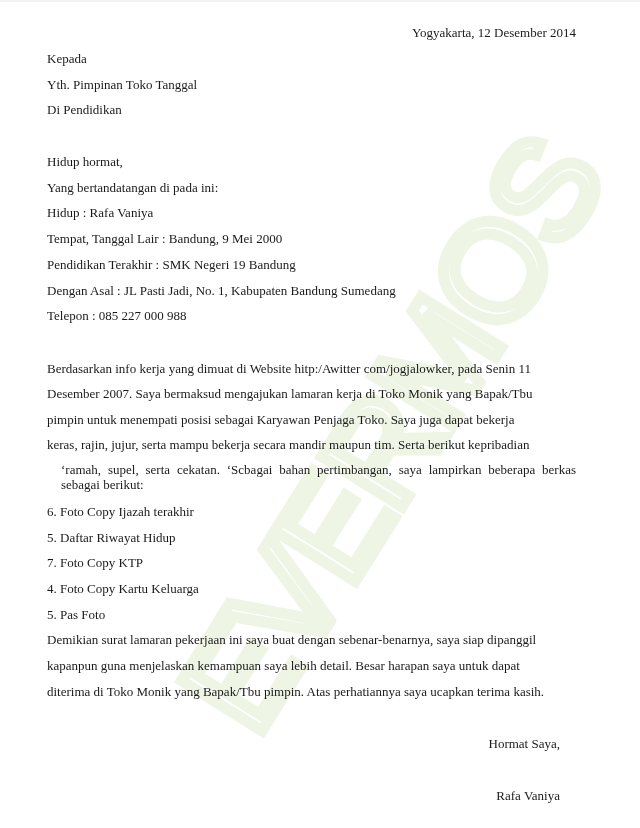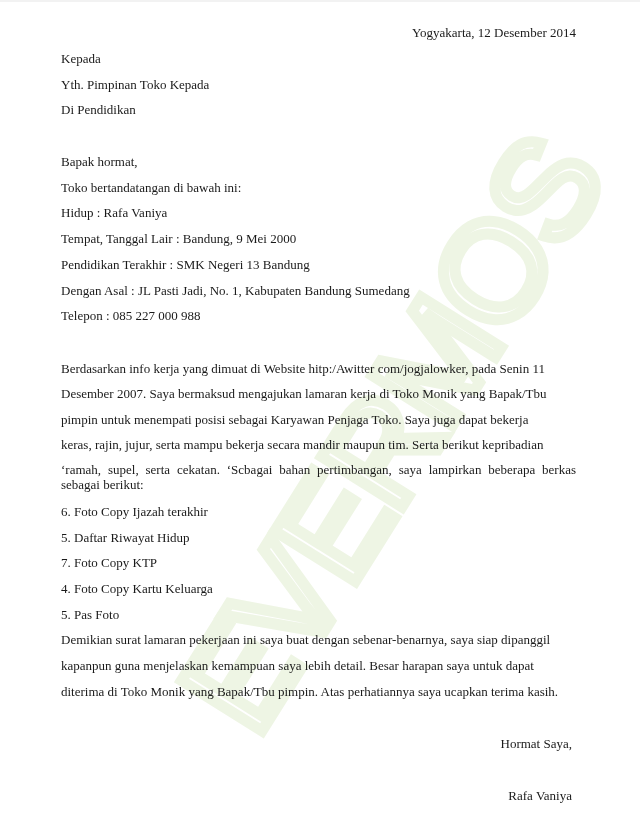--- a/index.html
+++ b/index.html
@@ -39,51 +39,51 @@
       pointer-events: none;
       user-select: none;
     }
     .line {
       position: absolute;
       white-space: nowrap;
       line-height: 16px;
       z-index: 1;
       text-align: center;
     }
-    .left { left: 61px; font-family: Liberation Serif, serif; }
+    .left { left: 47px; font-family: Liberation Serif, serif; }
     .date { right: 64px; top: 25px; }
-    .closing { right: 68px; }
+    .closing { right: 80px; }
     .justified {
       left: 61px;
       width: 515px;
       white-space: normal;
       text-align: justify;
       text-align-last: left;
       line-height: 15px;
     }
   </style>
 </head>
 <body>
 
 <div class="top-edge"></div>
 
 <div class="watermark">EVERMOS</div>
 
 <div class="line date">Yogyakarta, 12 Desember 2014</div>
 
 <div class="line left" style="top:51px">Kepada</div>
-<div class="line left" style="top:77px">Yth. Pimpinan Toko Kepada</div>
+<div class="line left" style="top:77px">Yth. Pimpinan Toko Tanggal</div>
 <div class="line left" style="top:102px">Di Pendidikan</div>
 
-<div class="line left" style="top:154px">Bapak hormat,</div>
-<div class="line left" style="top:180px">Toko bertandatangan di bawah ini:</div>
+<div class="line left" style="top:154px">Hidup hormat,</div>
+<div class="line left" style="top:180px">Yang bertandatangan di pada ini:</div>
 
 <div class="line left" style="top:205px">Hidup : Rafa Vaniya</div>
 <div class="line left" style="top:231px">Tempat, Tanggal Lair : Bandung, 9 Mei 2000</div>
-<div class="line left" style="top:257px">Pendidikan Terakhir : SMK Negeri 13 Bandung</div>
+<div class="line left" style="top:257px">Pendidikan Terakhir : SMK Negeri 19 Bandung</div>
 <div class="line left" style="top:283px">Dengan Asal : JL Pasti Jadi, No. 1, Kabupaten Bandung Sumedang</div>
 <div class="line left" style="top:308px">Telepon : 085 227 000 988</div>
 
 <div class="line left" style="top:361px">Berdasarkan info kerja yang dimuat di Website hitp:/Awitter com/jogjalowker, pada Senin 11</div>
 <div class="line left" style="top:386px">Desember 2007. Saya bermaksud mengajukan lamaran kerja di Toko Monik yang Bapak/Tbu</div>
 <div class="line left" style="top:412px">pimpin untuk menempati posisi sebagai Karyawan Penjaga Toko. Saya juga dapat bekerja</div>
 <div class="line left" style="top:437px">keras, rajin, jujur, serta mampu bekerja secara mandir maupun tim. Serta berikut kepribadian</div>
 <div class="line justified" style="top:462px">‘ramah, supel, serta cekatan. ‘Scbagai bahan pertimbangan, saya lampirkan beberapa berkas sebagai berikut:</div>
 
 <div class="line left" style="top:504px">6. Foto Copy Ijazah terakhir</div>

